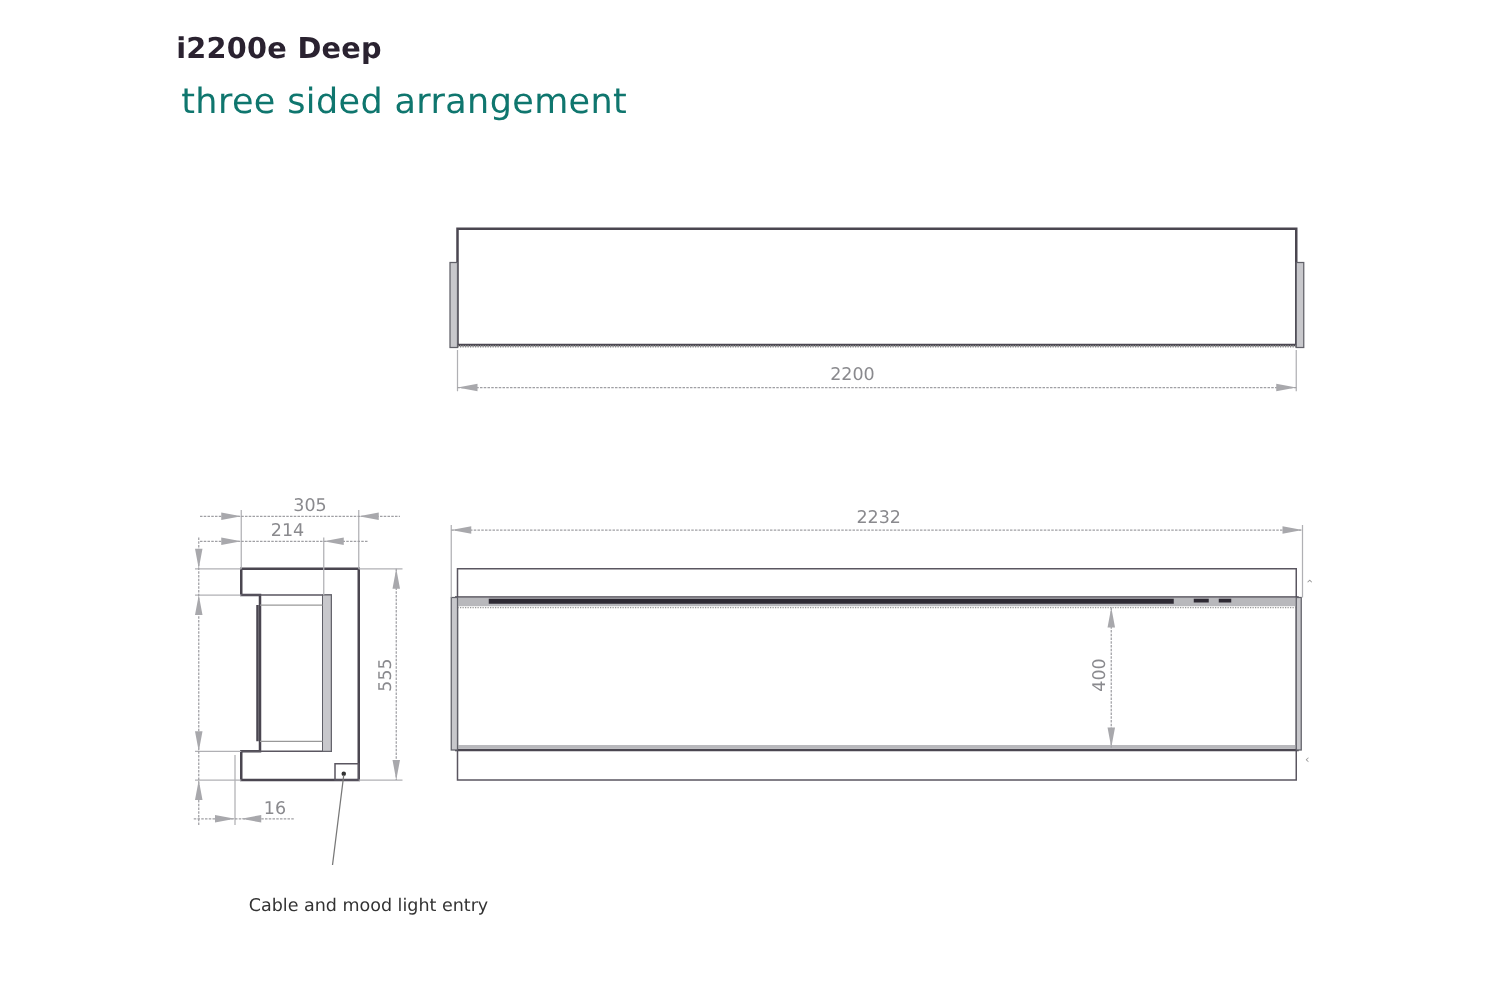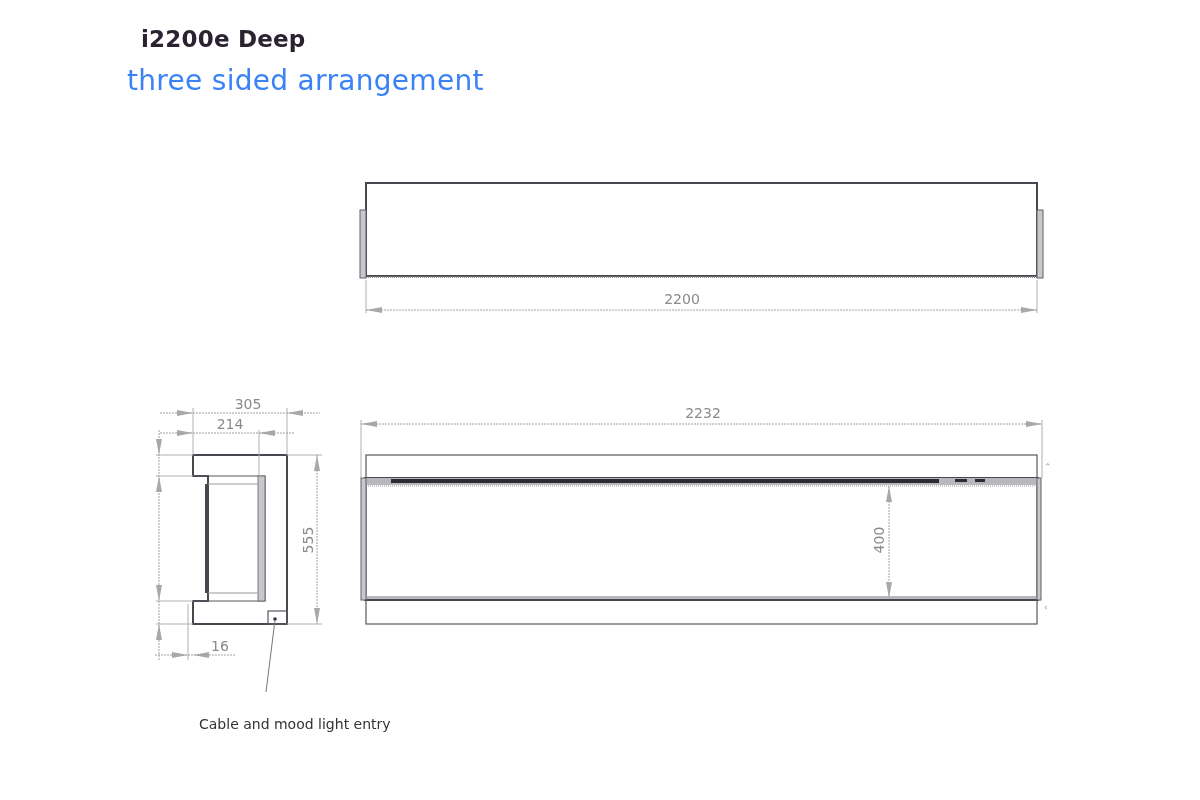--- a/index.html
+++ b/index.html
@@ -1,18 +1,18 @@
 <!DOCTYPE html>
 <html><head>
   <meta charset="utf-8">
   <style>
     html, body { margin: 0; padding: 0; background: #ffffff; }
     body { width: 1200px; height: 800px; position: relative; overflow: hidden; font-family: "DejaVu Sans", sans-serif; }
     .title { position: absolute; left: 141px; top: 26px; font-size: 23px; font-weight: bold; color: #2a2230; letter-spacing: 0.2px; }
-    .subtitle { position: absolute; left: 127px; top: 64px; font-size: 28px; font-weight: normal; color: #3b82f6; letter-spacing: 0.3px; }
+    .subtitle { position: absolute; left: 145px; top: 64px; font-size: 28px; font-weight: normal; color: #0f766e; letter-spacing: 0.3px; }
     svg.drawing { position: absolute; left: 0; top: 0; }
     .dimtxt { font-family: "DejaVu Sans", sans-serif; font-size: 14px; fill: #8a8a8e; }
     .note { font-family: "DejaVu Sans", sans-serif; font-size: 14px; fill: #333; }
     .outline { fill: none; stroke: #4a4650; stroke-width: 2; }
     .thin { fill: none; stroke: #5a5660; stroke-width: 1.2; }
     .dim { stroke: #a0a0a4; stroke-width: 1; fill: none; stroke-dasharray: 2 1; }
     .ext { stroke: #b0b0b4; stroke-width: 1; fill: none; }
     .arrow { fill: #a8a8ac; }
     .panel { fill: #c8c8cc; stroke: #606068; stroke-width: 1; }
     .darkbar { fill: #2e2a34; }

